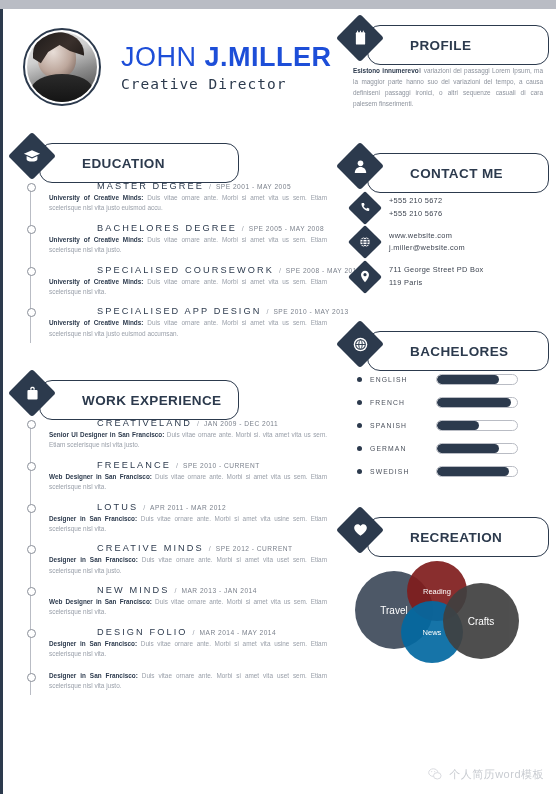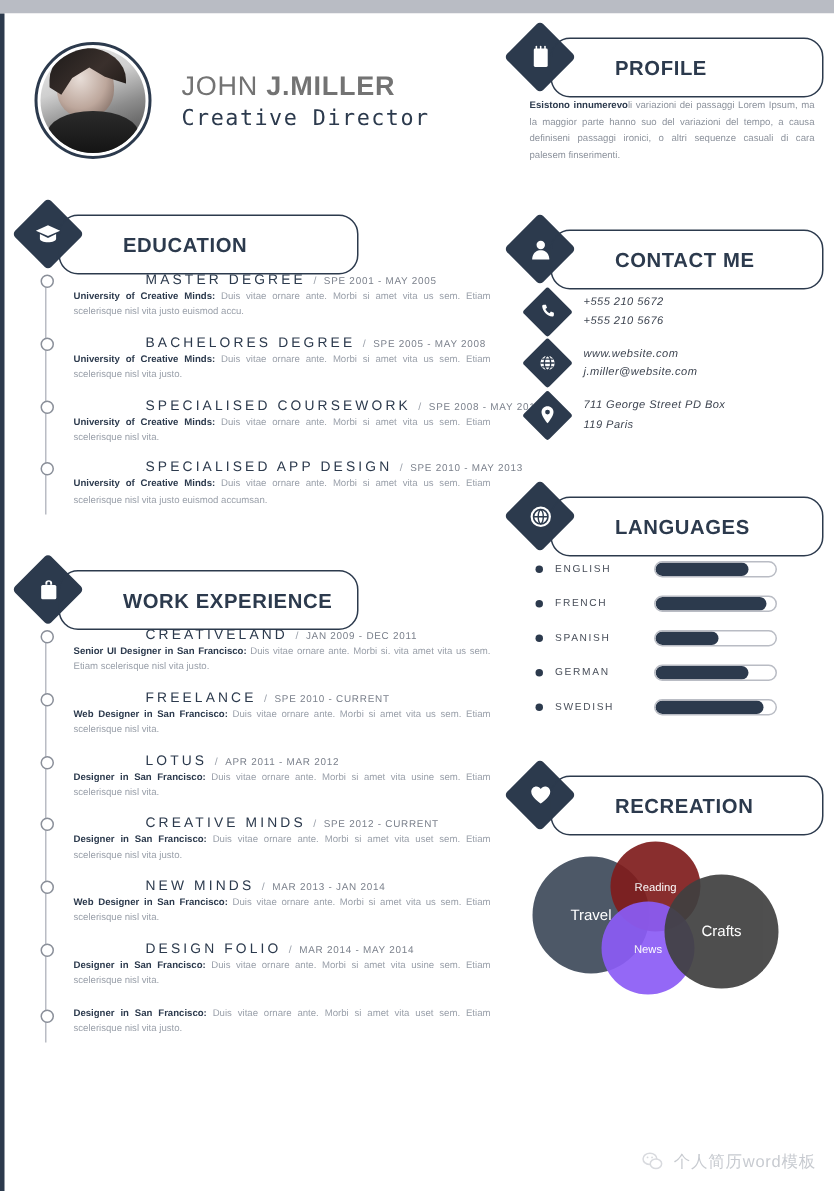--- a/index.html
+++ b/index.html
@@ -91,23 +91,23 @@
     width: 74%; height: 62%;
     border-radius: 50% 50% 40% 40%;
     background: linear-gradient(135deg,#1d1a19 0%,#3a302c 50%,#15110f 100%);
     clip-path: polygon(0 0,100% 0,100% 55%,72% 44%,52% 30%,30% 46%,16% 72%,0 60%);
   }
 
   .name-block {
     margin-left: 20px;
   }
   .name-line {
-    font-size: 18px;
+    font-size: 27px;
     letter-spacing: 0.5px;
-    color: #737373;
+    color: #1d4ed8;
     line-height: 1.15;
     white-space: nowrap;
   }
   .name-first { font-weight: 400; }
   .name-last { font-weight: 700; }
   .job-title {
     font-family: "DejaVu Sans Mono", monospace;
     font-size: 14.5px;
     color: #2c3a4d;
     letter-spacing: 1px;
@@ -273,21 +273,20 @@
     justify-content: center;
     color: #fff;
     z-index: 2;
   }
   .contact-lines {
     font-size: 7.4px;
     line-height: 1.72;
     color: #3d4busy;
     color: #3d4450;
     letter-spacing: 0.3px;
-    font-style: italic;
   }
   .contact-lines div { white-space: nowrap; }
 
   
   .lang-list {
     margin-top: 13px;
     padding-left: 14px;
   }
   .lang-row {
     display: flex;
@@ -334,21 +333,21 @@
     border-radius: 50%;
     display: flex;
     align-items: center;
     justify-content: center;
     color: #ffffff;
     font-size: 9px;
     opacity: 0.92;
   }
   .rc-travel  { left: 12px;  top: 16px; width: 78px; height: 78px; background: #3e4a5b; font-size: 10px; }
   .rc-reading { left: 64px;  top: 6px;  width: 60px; height: 60px; background: #7f1d1d; font-size: 7.5px; }
-  .rc-news    { left: 58px;  top: 46px; width: 62px; height: 62px; background: #8b5cf6; font-size: 7.5px; }
+  .rc-news    { left: 58px;  top: 46px; width: 62px; height: 62px; background: #0369a1; font-size: 7.5px; }
   .rc-crafts  { left: 100px; top: 28px; width: 76px; height: 76px; background: #404040; font-size: 10px; }
 
   
   .watermark {
     position: absolute;
     right: 12px;
     bottom: 12px;
     display: flex;
     align-items: center;
     gap: 6px;
@@ -623,21 +622,21 @@
         <div class="diamond"></div>
         <div class="diamond-icon">
           <svg width="17" height="17" viewBox="0 0 18 18" fill="none">
             <circle cx="9" cy="9" r="7.2" fill="#fff"></circle>
             <circle cx="9" cy="9" r="5.1" fill="none" stroke="#2c3a4d" stroke-width="1.1"></circle>
             <path d="M9 3.9 C6.6 5.6 6.6 12.4 9 14.1 C11.4 12.4 11.4 5.6 9 3.9 Z" fill="none" stroke="#2c3a4d" stroke-width="1"></path>
             <line x1="3.9" y1="9" x2="14.1" y2="9" stroke="#2c3a4d" stroke-width="1"></line>
           </svg>
         </div>
         <div class="pill pill-right">
-          <span class="pill-title">LANGUAGES</span>
+          <span class="pill-title">BACHELORES</span>
         </div>
       </div>
 
       <div class="lang-list">
         <div class="lang-row">
           <div class="lang-dot"></div>
           <div class="lang-name">ENGLISH</div>
           <div class="lang-bar">
             <div class="lang-fill" style="width: 78%;"></div>
           </div>

